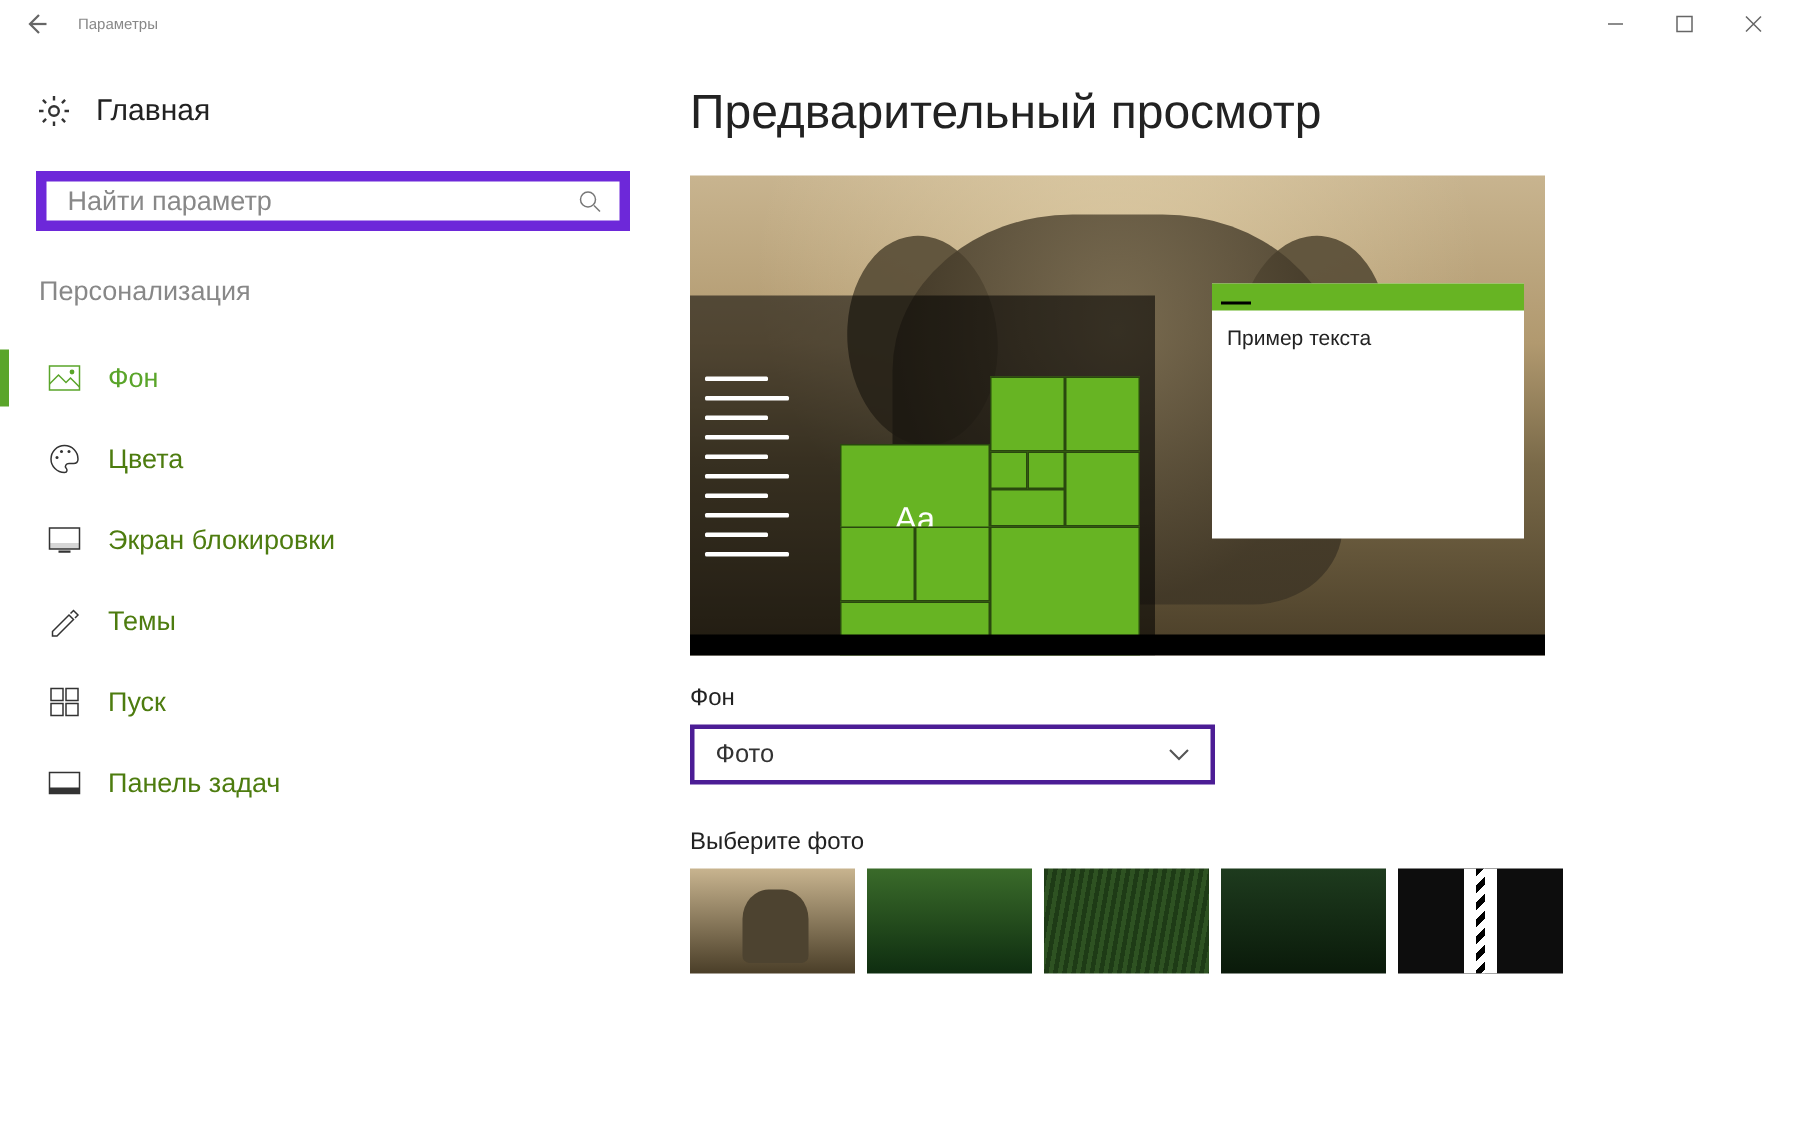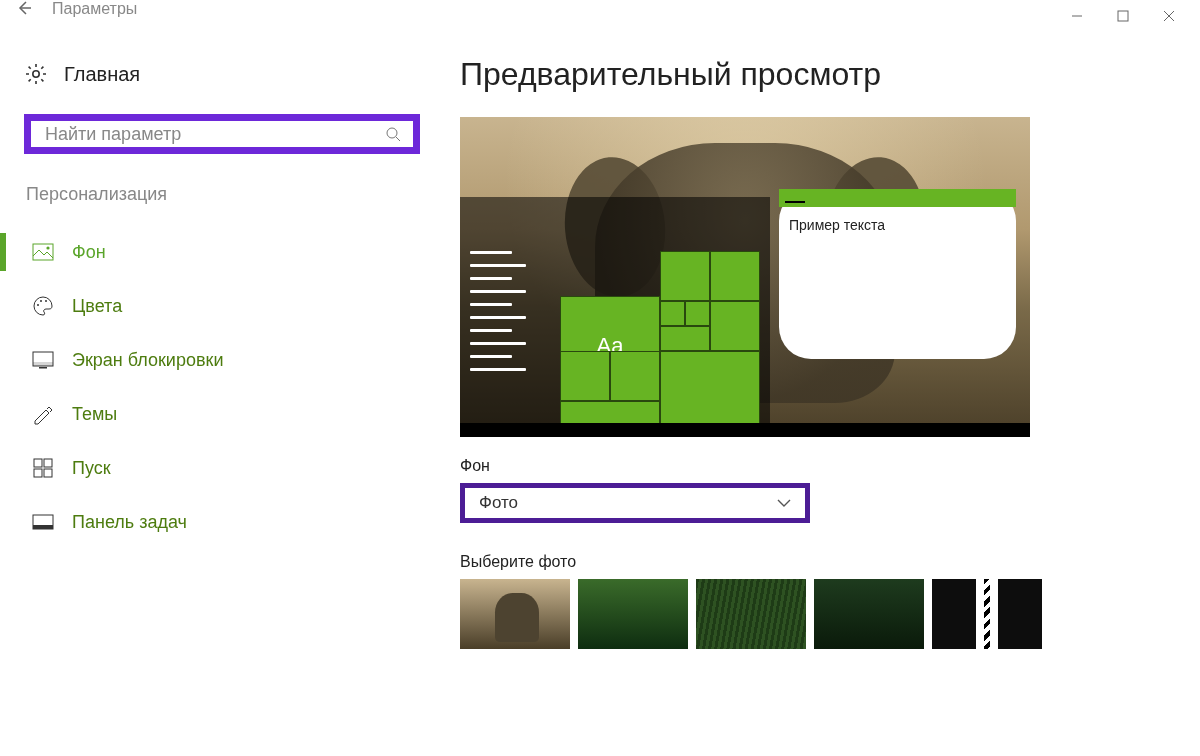--- a/index.html
+++ b/index.html
@@ -1,17 +1,17 @@
 <!DOCTYPE html>
 <html><head>
 <meta charset="utf-8">
 <style>
   html,body{margin:0;padding:0;font-family:"Segoe UI",Arial,sans-serif;background:#fff;color:#222;}
   .window{width:1200px;height:756px;position:relative;overflow:hidden;}
-  .titlebar{height:32px;display:flex;align-items:flex-start;padding:0 8px;color:#888;font-size:16px;}
+  .titlebar{height:32px;display:flex;align-items:center;padding:0 8px;color:#888;font-size:10px;}
   .titlebar .back{width:32px;display:flex;align-items:center;justify-content:center;}
   .titlebar .title{margin-left:12px;}
   .titlebar .spacer{flex:1;}
   .winbtn{width:46px;height:32px;display:flex;align-items:center;justify-content:center;color:#666;}
   .body{display:flex;height:calc(100% - 32px);}
   .sidebar{width:430px;padding:30px 0 0 24px;box-sizing:border-box;}
   .home-row{display:flex;align-items:center;gap:16px;margin-bottom:28px;}
   .home-row .gear{font-size:22px;color:#333;}
   .home-row .label{font-size:20px;}
   .search{width:396px;height:40px;border:7px solid #6d28d9;display:flex;align-items:center;padding:0 12px;box-sizing:border-box;color:#777;margin-bottom:30px;}
@@ -31,27 +31,27 @@
   .preview .ear-l{left:36%;transform:translateX(-100%) rotate(-5deg);}
   .preview .ear-r{left:64%;transform:rotate(5deg);}
   .start-panel{position:absolute;left:0;bottom:0;width:310px;height:240px;background:rgba(0,0,0,0.55);}
   .start-list{position:absolute;left:10px;top:54px;display:flex;flex-direction:column;gap:10px;}
   .start-list span{display:block;height:3px;background:#fff;width:42px;border-radius:1px;}
   .start-list span:nth-child(2n){width:56px;}
   .tiles{position:absolute;left:100px;top:54px;width:212px;height:186px;}
   .tile{position:absolute;background:#67b423;border:1px solid rgba(0,0,0,0.6);box-sizing:border-box;}
   .t-big{left:0;top:0;width:100px;height:100px;display:flex;align-items:center;justify-content:center;color:#fff;font-size:22px;margin-top:45px;}
   .t-s1{left:100px;top:0;width:50px;height:50px;} .t-s2{left:150px;top:0;width:50px;height:50px;}
-  .sample-window{position:absolute;right:14px;top:72px;width:237px;height:170px;background:#fff;border-radius:32px;}
+  .sample-window{position:absolute;right:14px;top:72px;width:208px;height:170px;background:#fff;}
   .sample-window .swt{height:18px;background:#67b423;position:relative;}
   .sample-window .swt::after{content:"";position:absolute;left:6px;top:12px;width:20px;height:2px;background:#000;}
   .sample-window .swbody{padding:10px;font-size:14px;color:#222;}
   .taskbar{position:absolute;left:0;right:0;bottom:0;height:14px;background:#000;}
   .field-label{font-size:16px;margin:8px 0 8px 0;}
-  .select{width:350px;height:40px;border:5px solid #4c1d95;display:flex;align-items:center;justify-content:space-between;padding:0 14px;box-sizing:border-box;font-size:17px;color:#333;margin-bottom:30px;cursor:pointer;}
+  .select{width:350px;height:40px;border:3px solid #4c1d95;display:flex;align-items:center;justify-content:space-between;padding:0 14px;box-sizing:border-box;font-size:17px;color:#333;margin-bottom:30px;cursor:pointer;}
   .thumbs{display:flex;gap:8px;}
   .thumb{width:110px;height:70px;cursor:pointer;position:relative;overflow:hidden;}
   .th1{background:linear-gradient(180deg,#c8b48f,#4a3e28);} .th1::after{content:"";position:absolute;left:32%;top:20%;width:40%;height:70%;background:#4d4330;border-radius:40% 40% 10% 10%;}
   .th2{background:linear-gradient(180deg,#3a6b2a,#0e2d10);}
   .th3{background:repeating-linear-gradient(100deg,#1e3b16 0 3px,#2e5222 3px 6px);}
   .th4{background:linear-gradient(180deg,#1e3b1e,#0a1a0a);}
   .th5{background:#0d0d0d;position:relative;}
   .th5::before{content:"";position:absolute;left:40%;top:0;width:20%;height:100%;background:#fff;}
   .th5::after{content:"";position:absolute;left:47%;top:0;width:6%;height:100%;background:repeating-linear-gradient(135deg,#000 0 4px,#fff 4px 8px);}
   svg{display:block;}

